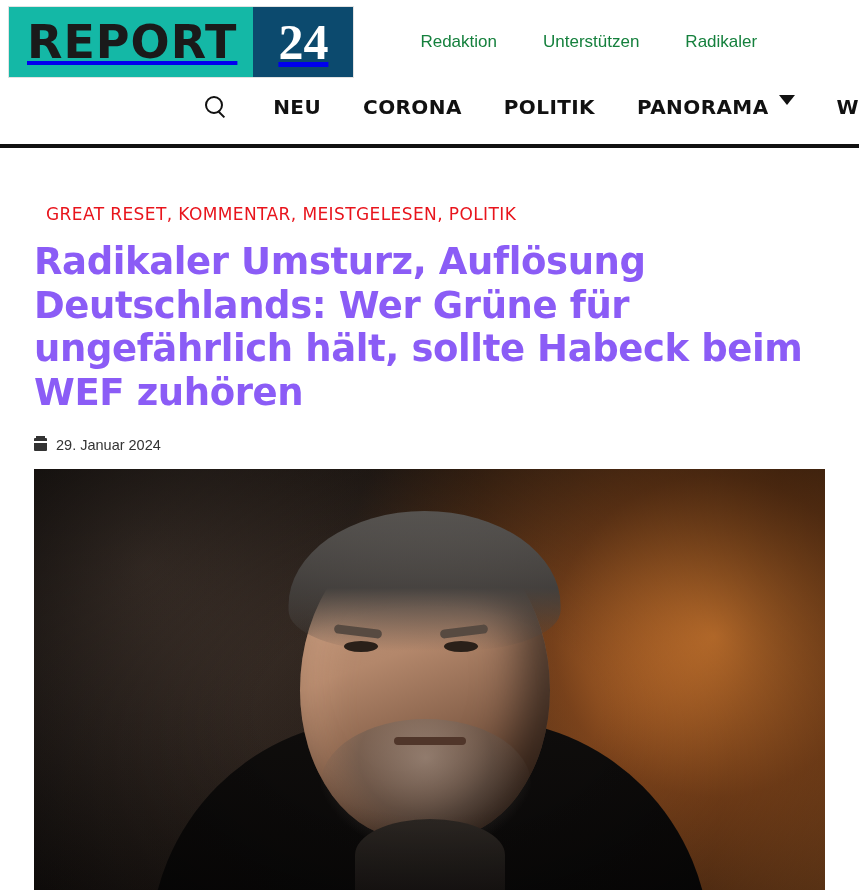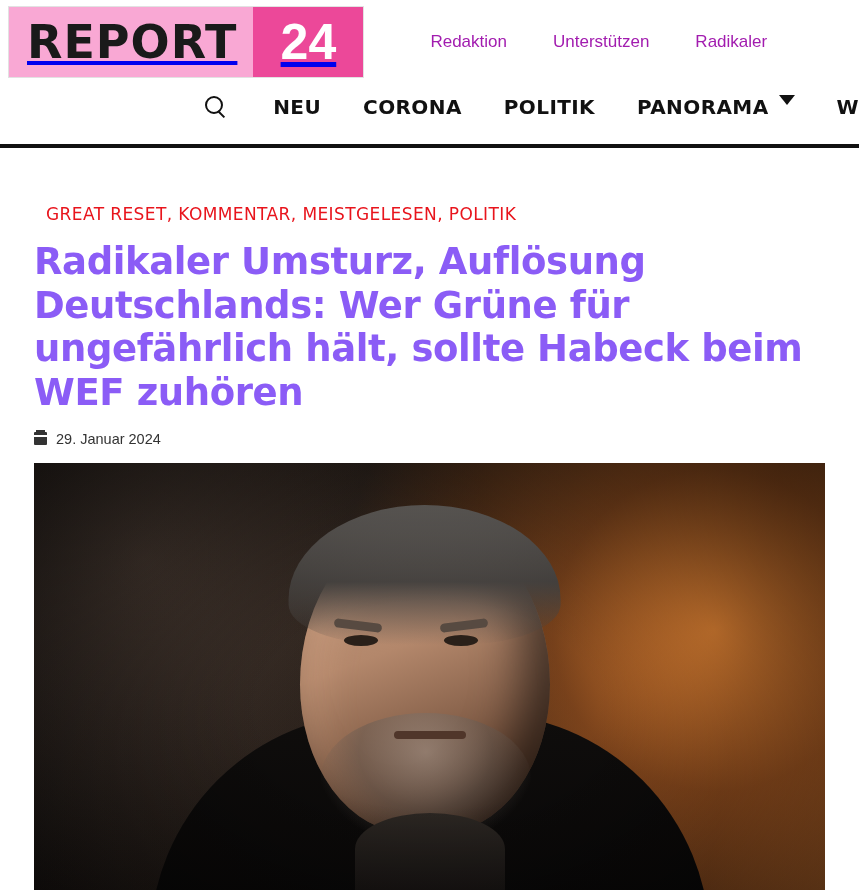--- a/index.html
+++ b/index.html
@@ -34,51 +34,51 @@
     align-items: stretch;
     height: 72px;
     margin-left: 8px;
     border: 1px solid #e2e2e2;
   }
   .logo-word {
     display: flex;
     align-items: center;
     justify-content: center;
     padding: 0 16px 0 18px;
-    background: #f9a8d4;
+    background: #14b8a6;
     font-family: "DejaVu Sans", sans-serif;
     font-weight: bold;
     font-size: 46px;
     letter-spacing: 1px;
     color: #1a1a1a;
   }
   .logo-num {
     display: flex;
     align-items: center;
     justify-content: center;
-    width: 110px;
-    background: #ec4899;
+    width: 100px;
+    background: #0c4a6e;
     color: #ffffff;
-    font-family: Liberation Sans, sans-serif;
+    font-family: Liberation Serif, serif;
     font-weight: bold;
     font-size: 50px;
     letter-spacing: 0px;
   }
 
   .top-links {
     display: flex;
     align-items: center;
     gap: 46px;
     margin-left: 66px;
     font-size: 17px;
     color: #1a1a1a;
   }
   .top-links a {
     text-decoration: none;
-    color: #a21caf;
+    color: #15803d;
     white-space: nowrap;
   }
 
   .header-nav {
     display: flex;
     align-items: center;
     justify-content: flex-end;
     gap: 42px;
     padding: 0 0 14px 0;
     height: 60px;
@@ -155,21 +155,21 @@
     font-weight: bold;
     font-size: 37px;
     line-height: 1.18;
     letter-spacing: -0.4px;
     color: #8b5cf6;
   }
   .meta {
     display: flex;
     align-items: center;
     gap: 9px;
-    margin-top: 16px;
+    margin-top: 22px;
     font-size: 14.5px;
     color: #333333;
   }
   .cal-icon {
     width: 13px;
     height: 13px;
     position: relative;
     background: #333333;
     border-radius: 1px;
     flex: 0 0 auto;

